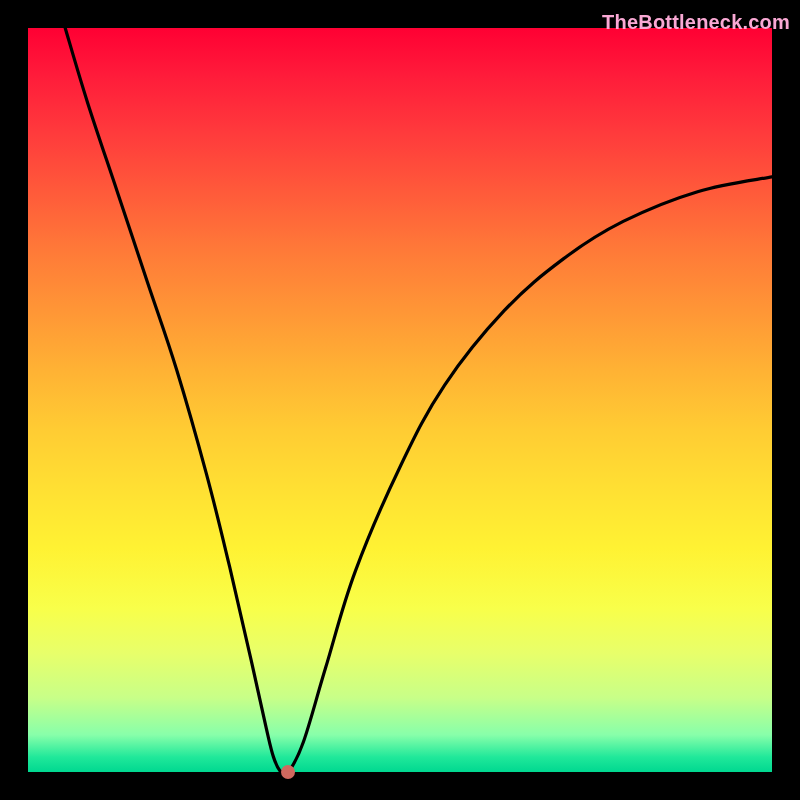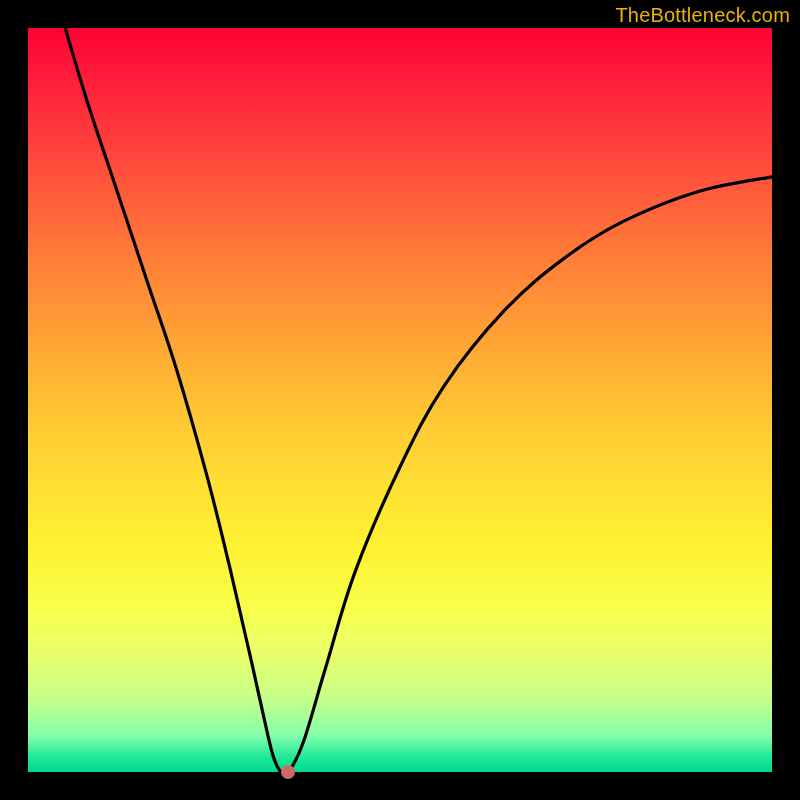--- a/index.html
+++ b/index.html
@@ -38,25 +38,25 @@
       #f8ff4a 78%,
       #e8ff6a 84%,
       #c8ff88 90%,
       #88ffaa 95%,
       #20e89a 98%,
       #00d890 100%
     );
   }
   .watermark {
     position: absolute;
-    top: 4px;
+    top: 11px;
     right: 10px;
-    color: #eab308;
+    color: #f9a8d4;
     font-size: 20px;
-    font-weight: 400;
+    font-weight: 700;
     letter-spacing: 0.2px;
     z-index: 5;
   }
   svg.curve {
     position: absolute;
     left: 0;
     top: 0;
     width: 744px;
     height: 744px;
     z-index: 3;

